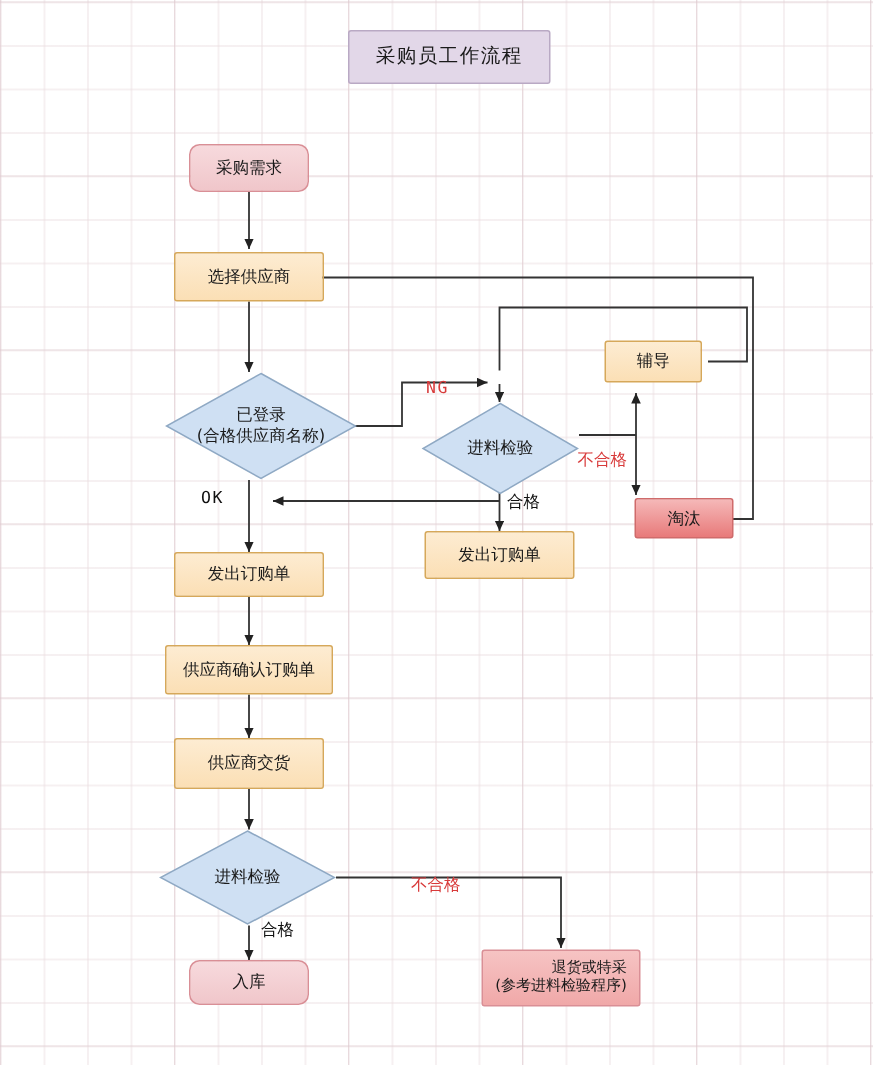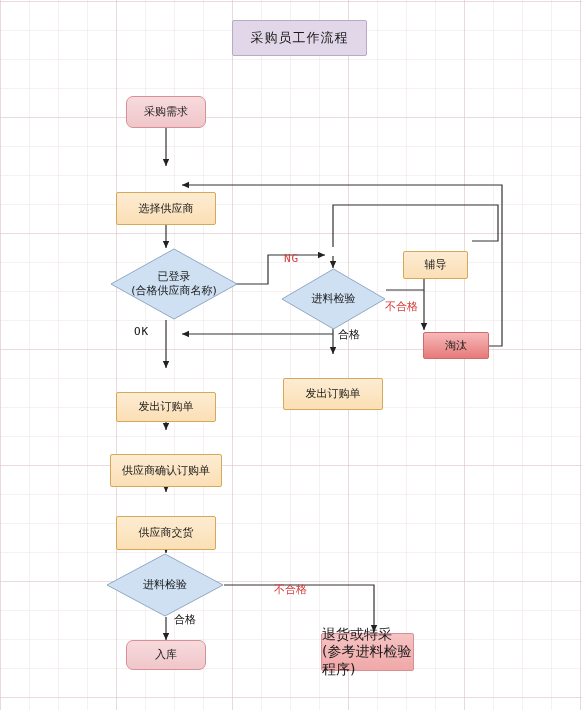--- a/index.html
+++ b/index.html
@@ -20,38 +20,37 @@
       linear-gradient(to bottom, rgba(235,222,225,.45) 1px, transparent 1px);
     background-size:116px 116px,116px 116px,29px 29px,29px 29px;
     background-position:0 1px,0 1px,0 1px,0 1px;
   }
   svg.wires{position:absolute;left:0;top:0;width:582px;height:710px;overflow:visible;}
 
   .node{
     position:absolute;
     box-sizing:border-box;
     display:flex;align-items:center;justify-content:center;
-    text-align:left;
+    text-align:right;
     font-size:11px;
     line-height:1.25;
     color:#1a1a1a;
     white-space:pre-line;
   }
   
   .pink{
     background:linear-gradient(to bottom,#f7dadd 0%,#f0c6ca 100%);
     border:1px solid #d98f96;
     border-radius:7px;
   }
   
   .orange{
     background:linear-gradient(to bottom,#fdecd2 0%,#fbdfb5 100%);
     border:1px solid #d6a85a;
     border-radius:2px;
-    margin-top:24px;
   }
   
   .red{
     background:linear-gradient(to bottom,#f5b8b8 0%,#e87a7a 100%);
     border:1px solid #cf6b6b;
     border-radius:2px;
   }
   
   .pinkrect{
     background:linear-gradient(to bottom,#f6c3c3 0%,#f0a8a8 100%);
@@ -167,21 +166,21 @@
 
   <div class="diamond" style="left:106px;top:553px;width:118px;height:64px;">
     <svg width="118" height="64" viewBox="0 0 118 64">
       <polygon points="59,1 117,32 59,63 1,32" fill="#cfe0f3" stroke="#8fa9c4" stroke-width="1"></polygon>
     </svg>
     <div class="dlabel">进料检验</div>
   </div>
 
   <div class="node pink" style="left:126px;top:640px;width:80px;height:30px;">入库</div>
 
-  <div class="node pinkrect" style="left:321px;top:633px;width:93px;height:38px;font-size:14px;">退货或特采
+  <div class="node pinkrect" style="left:321px;top:633px;width:106px;height:38px;font-size:10px;">退货或特采
 (参考进料检验程序)</div>
 
   <div class="lbl red-t mono" style="left:284px;top:228px;">NG</div>
   <div class="lbl mono" style="left:134px;top:325px;">OK</div>
   <div class="lbl red-t" style="left:385px;top:275px;">不合格</div>
   <div class="lbl" style="left:338px;top:327px;">合格</div>
   <div class="lbl red-t" style="left:274px;top:558px;">不合格</div>
   <div class="lbl" style="left:174px;top:612px;">合格</div>
 
 </div>

